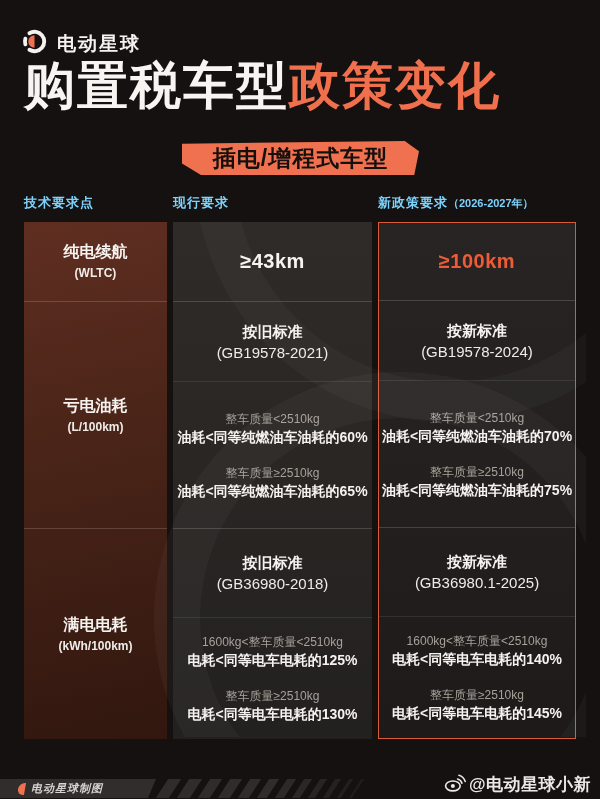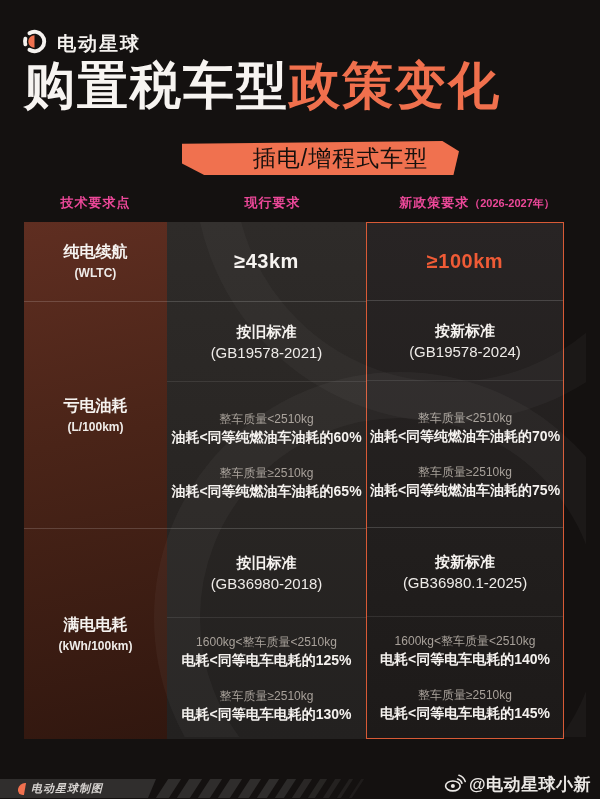--- a/index.html
+++ b/index.html
@@ -12,29 +12,29 @@
   .brand{position:absolute;left:21px;top:28px;display:flex;align-items:center;gap:9px;}
   .brand-name{font-size:19px;font-weight:900;color:#F4F1EE;letter-spacing:2px;}
   
   .title{position:absolute;left:24px;top:54px;margin:0;font-size:51px;line-height:64px;
          font-weight:900;color:#F7F4F1;letter-spacing:2px;white-space:nowrap;}
   .title .accent{color:#F0704D;}
   
   .badge{position:absolute;left:182px;top:141px;width:237px;height:34px;background:#F0714F;
          clip-path:polygon(0 8%,94% 0,100% 30%,98% 100%,8% 100%,0 66%);
          display:flex;align-items:center;justify-content:center;
-         font-size:23px;font-weight:400;color:#16100D;letter-spacing:1px;padding-left:40px;}
+         font-size:23px;font-weight:700;color:#16100D;letter-spacing:1px;}
   
   .cols-header{position:absolute;left:24px;top:194px;width:552px;display:grid;
                grid-template-columns:143px 199px 198px;column-gap:6px;}
-  .col-h{text-align:center;color:#ec4899;font-size:13px;font-weight:700;letter-spacing:1px;white-space:nowrap;}
+  .col-h{text-align:left;color:#7dd3fc;font-size:13px;font-weight:700;letter-spacing:1px;white-space:nowrap;}
   .col-h-sub{font-size:11px;font-weight:600;letter-spacing:0;}
   
   .table{position:absolute;left:24px;top:222px;width:562px;height:515px;display:grid;
-         grid-template-columns:143px 199px 198px;}
+         grid-template-columns:143px 199px 198px;column-gap:6px;}
   .col{position:relative;display:flex;flex-direction:column;}
   .col-label{background:linear-gradient(168deg,#5F2E21 0%,#49241七 0%,#4A2418 42%,#31170F 100%);}
   .col-label{background:linear-gradient(168deg,#5F2E21 0%,#4A2418 42%,#31170F 100%);}
   .col-current{background:linear-gradient(180deg,#2E2B29 0%,#282523 55%,#232120 100%);}
   .col-new{background:linear-gradient(180deg,#282424 0%,#221F1E 55%,#1D1A19 100%);
            border:1.5px solid #D85A36;box-sizing:border-box;overflow:hidden;}
   .row{display:flex;flex-direction:column;align-items:center;justify-content:center;text-align:center;}
   .row.r1{height:79px;}
   .row.r2{height:226px;}
   .row.r3{height:210px;}

